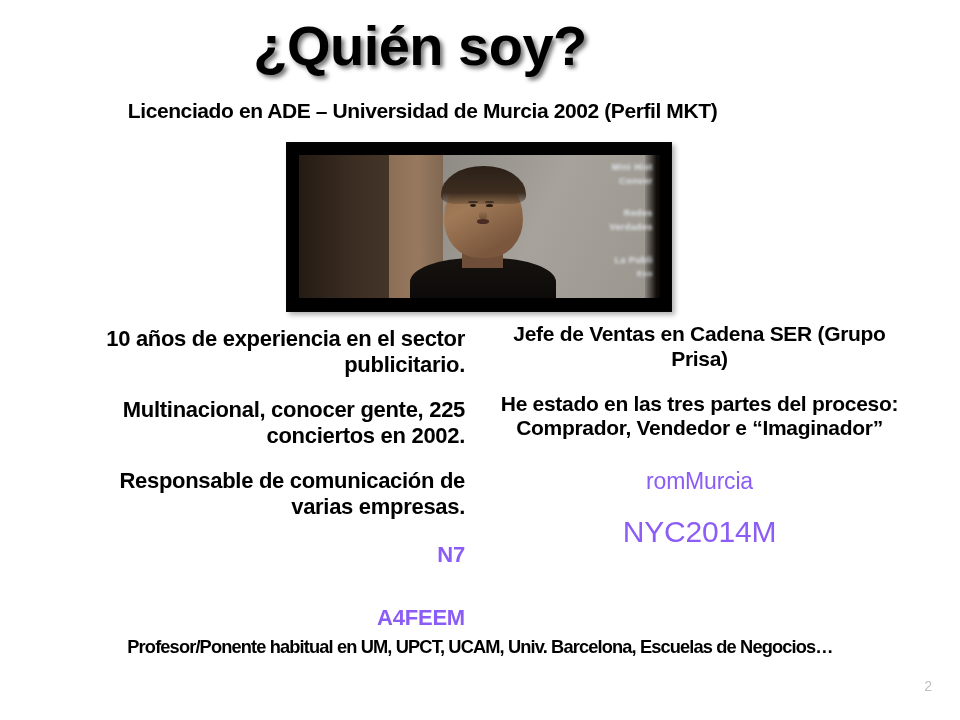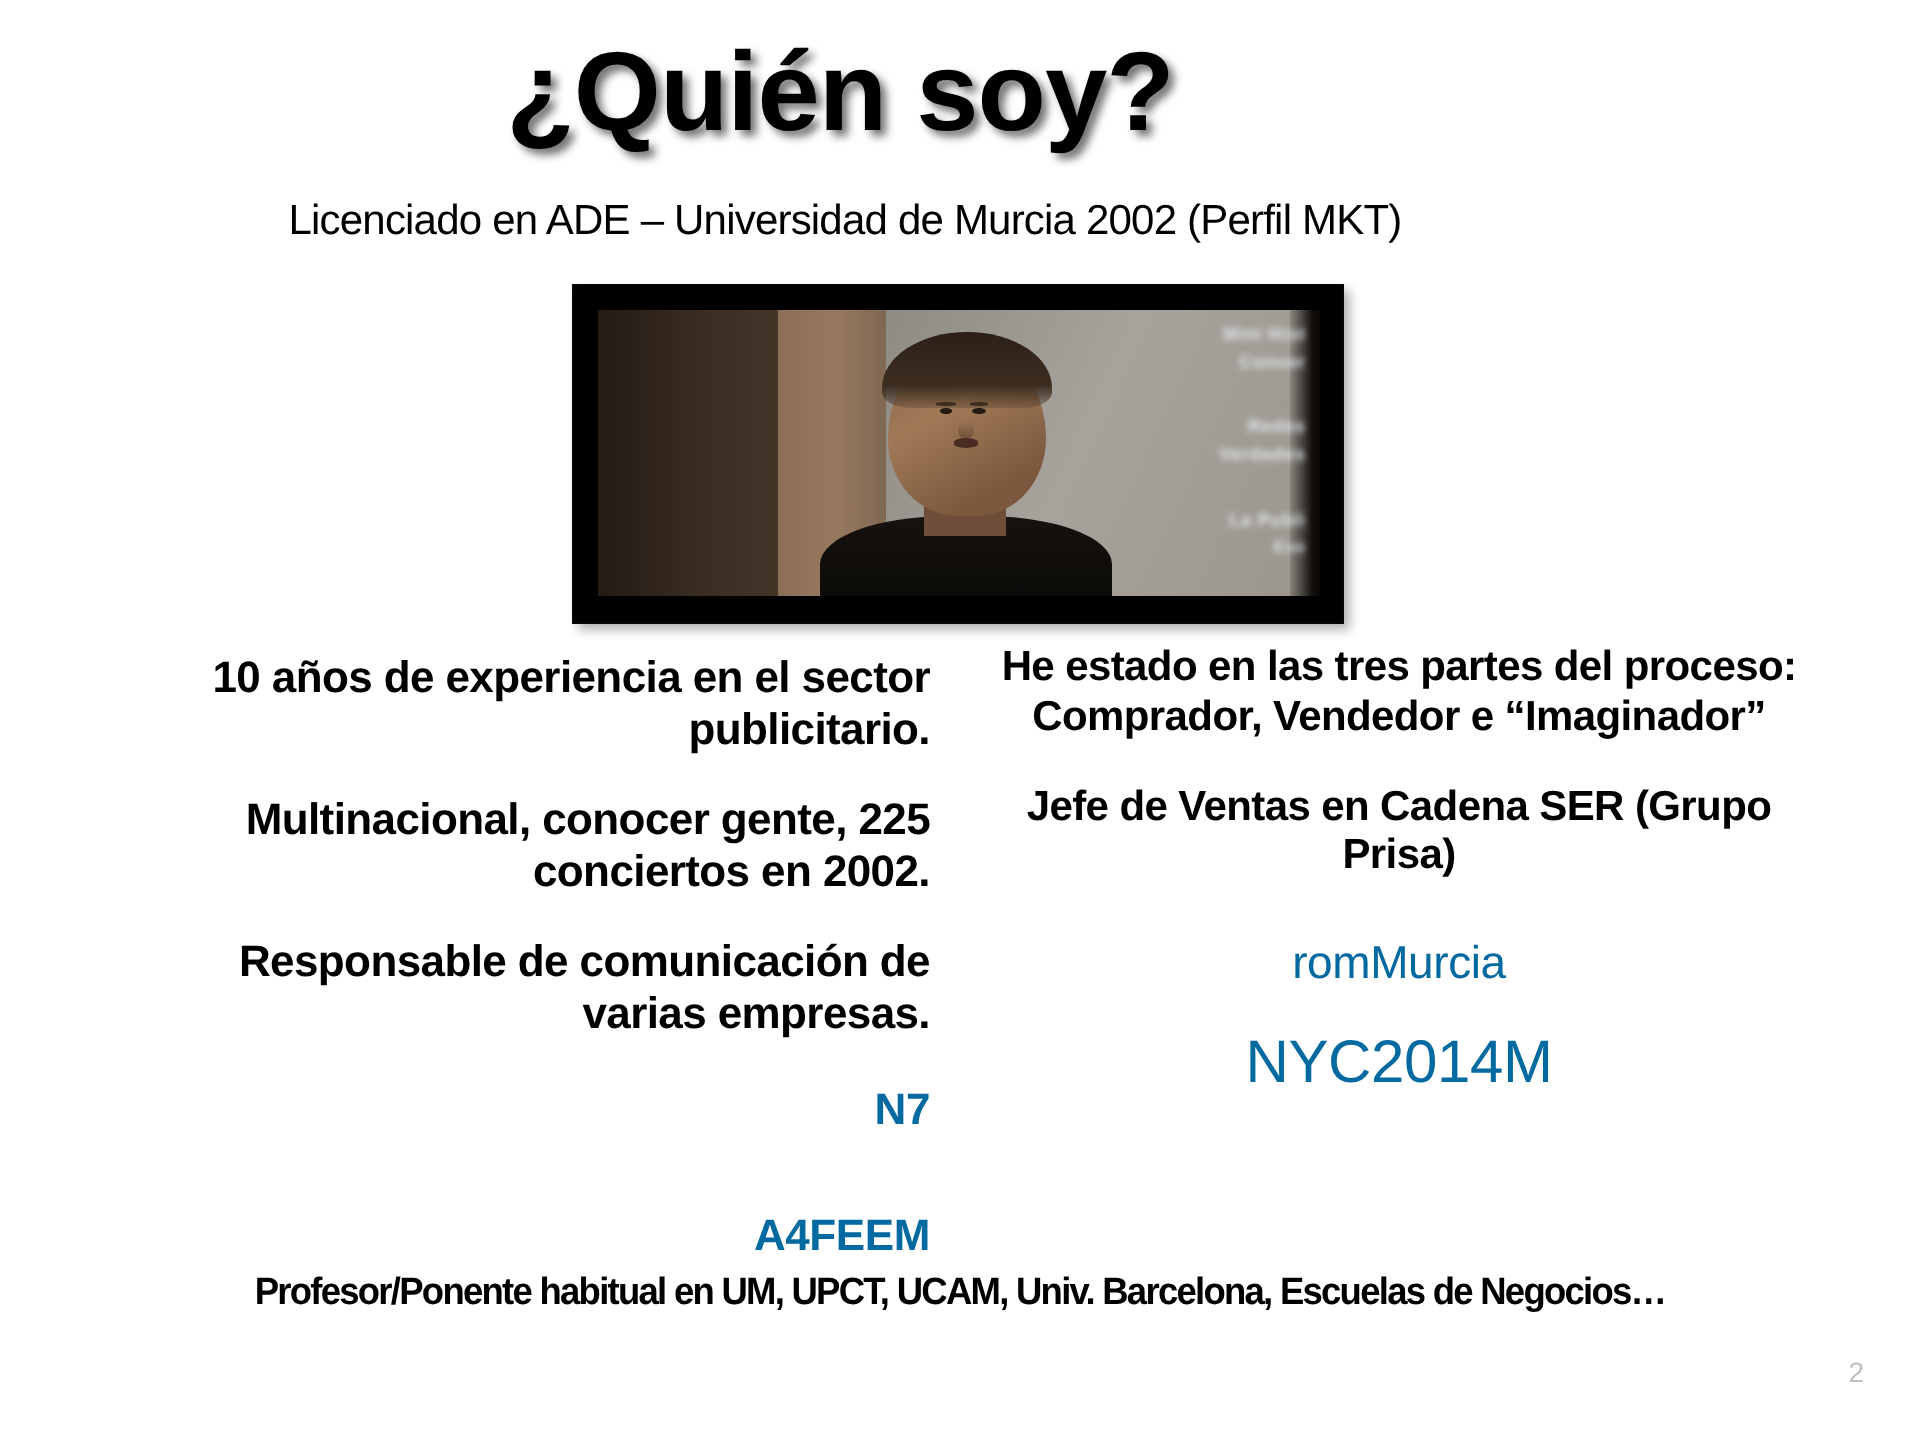--- a/index.html
+++ b/index.html
@@ -39,21 +39,21 @@
   }
 
   
   .slide-subtitle {
     position: absolute;
     left: 0;
     top: 99px;
     width: 845px;
     text-align: center;
     font-size: 21px;
-    font-weight: normal;
+    font-weight: bold;
     line-height: 1.15;
     letter-spacing: -0.4px;
     color: #000000;
     white-space: nowrap;
   }
 
   
   .photo-frame {
     position: absolute;
     left: 286px;
@@ -234,21 +234,21 @@
   .para + .para { margin-top: 19px; }
 
   .col-right .para { font-size: 21px; }
   .col-right .para + .para { margin-top: 20px; }
 
   
   .handle {
     font-size: 22px;
     font-weight: bold;
     letter-spacing: -0.2px;
-    color: #0369a1;
+    color: #8b5cf6;
     margin: 0;
   }
   .handle-left-1 { margin-top: 22px; }
   .handle-left-2 { margin-top: 37px; }
   .handle-right-1 { margin-top: 27px; font-weight: normal; font-size: 23px; }
   .handle-right-2 { margin-top: 20px; font-weight: normal; font-size: 30px; }
 
   
   .footer-line {
     position: absolute;
@@ -316,22 +316,22 @@
 
   <div class="col-left">
     <p class="para">10 años de experiencia en el sector publicitario.</p>
     <p class="para">Multinacional, conocer gente, 225 conciertos en 2002.</p>
     <p class="para">Responsable de comunicación de varias empresas.</p>
     <p class="handle handle-left-1">N7</p>
     <p class="handle handle-left-2">A4FEEM</p>
   </div>
 
   <div class="col-right">
+    <p class="para">Jefe de Ventas en Cadena SER (Grupo Prisa)</p>
     <p class="para">He estado en las tres partes del proceso: Comprador, Vendedor e “Imaginador”</p>
-    <p class="para">Jefe de Ventas en Cadena SER (Grupo Prisa)</p>
     <p class="handle handle-right-1">romMurcia</p>
     <p class="handle handle-right-2">NYC2014M</p>
   </div>
 
   <div class="footer-line">Profesor/Ponente habitual en UM, UPCT, UCAM, Univ. Barcelona, Escuelas de Negocios…</div>
 
   <div class="page-number">2</div>
 
 </div>
 

